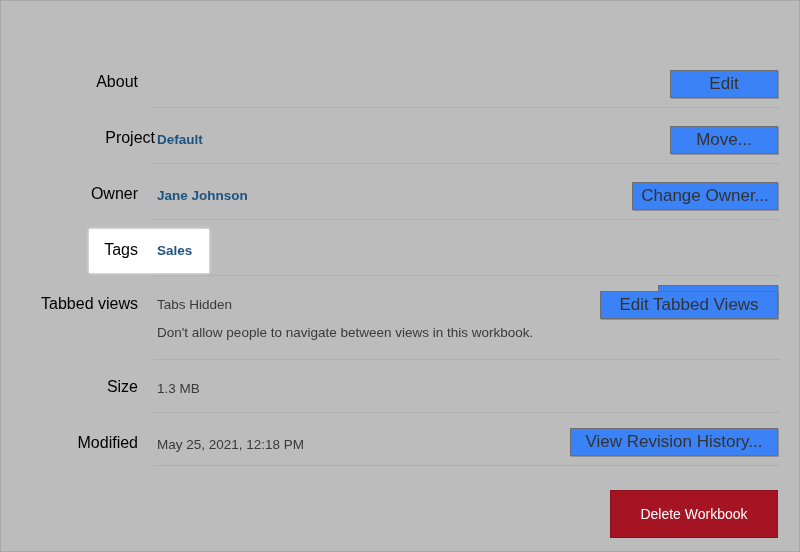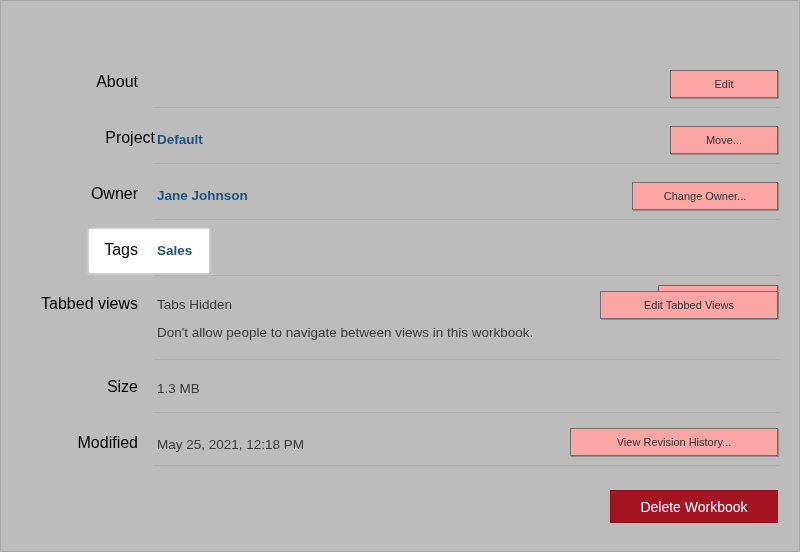--- a/index.html
+++ b/index.html
@@ -104,28 +104,28 @@
   .value.sub {
     font-size: 13.5px;
     color: #3a3a3a;
   }
 
   
   .btn {
     position: absolute;
     right: 21px;
     height: 28px;
-    background: #fca5a5;
+    background: #3b82f6;
     border: 1px solid #6e6e6e;
     box-shadow: 1px 1px 0 rgba(110,110,110,0.55);
     box-sizing: border-box;
     display: flex;
     align-items: center;
     justify-content: center;
-    font-size: 11px;
+    font-size: 17px;
     color: #333333;
     font-family: "Liberation Sans", sans-serif;
     white-space: nowrap;
     padding: 0 12px;
   }
   .btn-danger {
     background: #a51423;
     border: 1px solid #8d111d;
     color: #ffffff;
     box-shadow: none;
@@ -202,21 +202,21 @@
     </div>
 
     <div class="row">
       <div class="label" style="top:397px;">Modified</div>
       <div class="value" style="top:400px;">May 25, 2021, 12:18 PM</div>
       <div class="btn" style="top:391px; width:208px;">View Revision History...</div>
       <div class="sep" style="top:428px;"></div>
     </div>
 
     <div class="row">
-      <div class="btn btn-danger" style="top:453px; width:168px; height:33px;">Delete Workbook</div>
+      <div class="btn btn-danger" style="top:453px; width:168px; height:48px;">Delete Workbook</div>
     </div>
 
   </div>
 
   <div class="highlight-box">
     <div class="label">Tags</div>
     <div class="value link">Sales</div>
   </div>
 
 </div>

